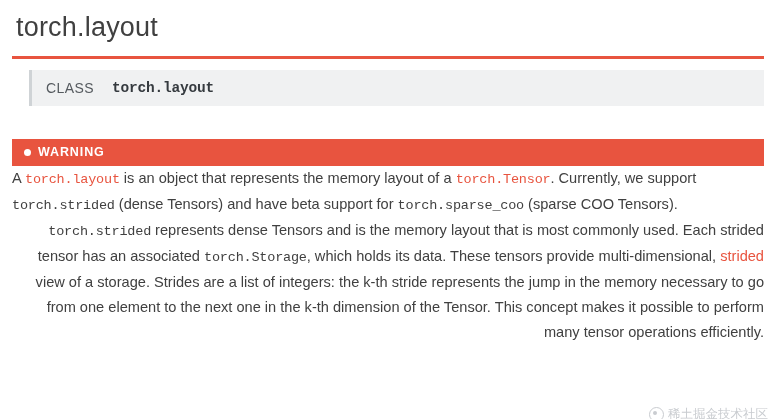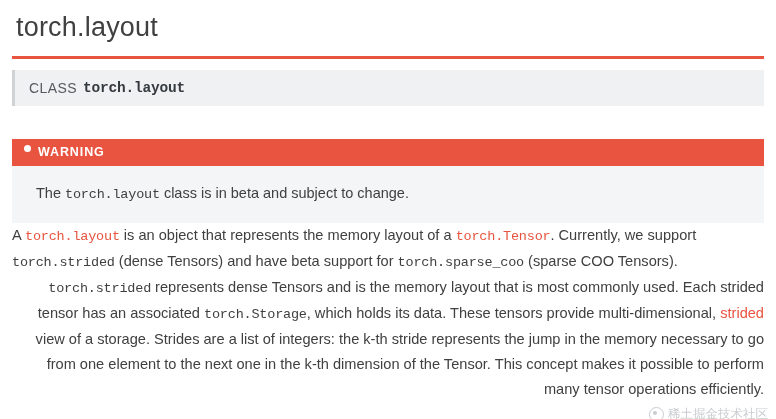--- a/index.html
+++ b/index.html
@@ -33,27 +33,27 @@
   .title-rule {
     border: 0;
     border-top: 3px solid #e8543f;
     margin: 12px 0 0 0;
     width: 100%;
   }
   .sig-block {
     background: #f0f1f2;
     border-left: 3px solid #cfd3d6;
     padding: 10px 14px;
-    margin: 11px 0 0 0;
+    margin: 11px 0 0 17px;
     box-sizing: border-box;
     font-size: 14.5px;
     color: #555a5f;
     display: flex;
     align-items: center;
-    gap: 6px;
+    gap: 18px;
   }
   .sig-kw {
     font-family: "Liberation Sans", sans-serif;
     letter-spacing: 0.4px;
     font-size: 14px;
     color: #555a5f;
   }
   .sig-name {
     font-family: "Liberation Mono", monospace;
     font-size: 14.5px;
@@ -68,21 +68,21 @@
     box-sizing: border-box;
   }
   .admonition-title {
     background: #e8543f;
     color: #ffffff;
     font-size: 12.5px;
     font-weight: 700;
     letter-spacing: 0.9px;
     padding: 6px 12px 7px 12px;
     display: flex;
-    align-items: flex-start;
+    align-items: center;
     gap: 7px;
   }
   .admonition-title .dot {
     width: 7px;
     height: 7px;
     background: #ffffff;
     border-radius: 50%;
     display: inline-block;
   }
   .admonition-body {
@@ -158,25 +158,20 @@
   <div class="sig-block">
     <span class="sig-kw">CLASS</span>
     <span class="sig-name">torch.layout</span>
   </div>
 
   <div class="admonition">
     <div class="admonition-title">
       <span class="dot"></span>
       <span>WARNING</span>
     </div>
-    <div class="admonition-body">
-      <span>The</span>
-      <code class="lit">torch.layout</code>
-      <span>class is in beta and subject to change.</span>
-    </div>
   </div>
 
   <p class="para para-1">
     <span>A </span><code class="xref">torch.layout</code><span> is an object that represents the memory layout of a </span><code class="xref">torch.Tensor</code><span>. Currently, we support </span><code class="lit">torch.strided</code><span> (dense Tensors) and have beta support for </span><code class="lit">torch.sparse_coo</code><span> (sparse COO Tensors).</span>
   </p>
 
   <p class="para para-2">
     <code class="lit">torch.strided</code><span> represents dense Tensors and is the memory layout that is most commonly used. Each strided tensor has an associated </span><code class="lit">torch.Storage</code><span>, which holds its data. These tensors provide multi-dimensional, </span><a class="ref" href="#">strided</a><span> view of a storage. Strides are a list of integers: the k-th stride represents the jump in the memory necessary to go from one element to the next one in the k-th dimension of the Tensor. This concept makes it possible to perform many tensor operations efficiently.</span>
   </p>
 

